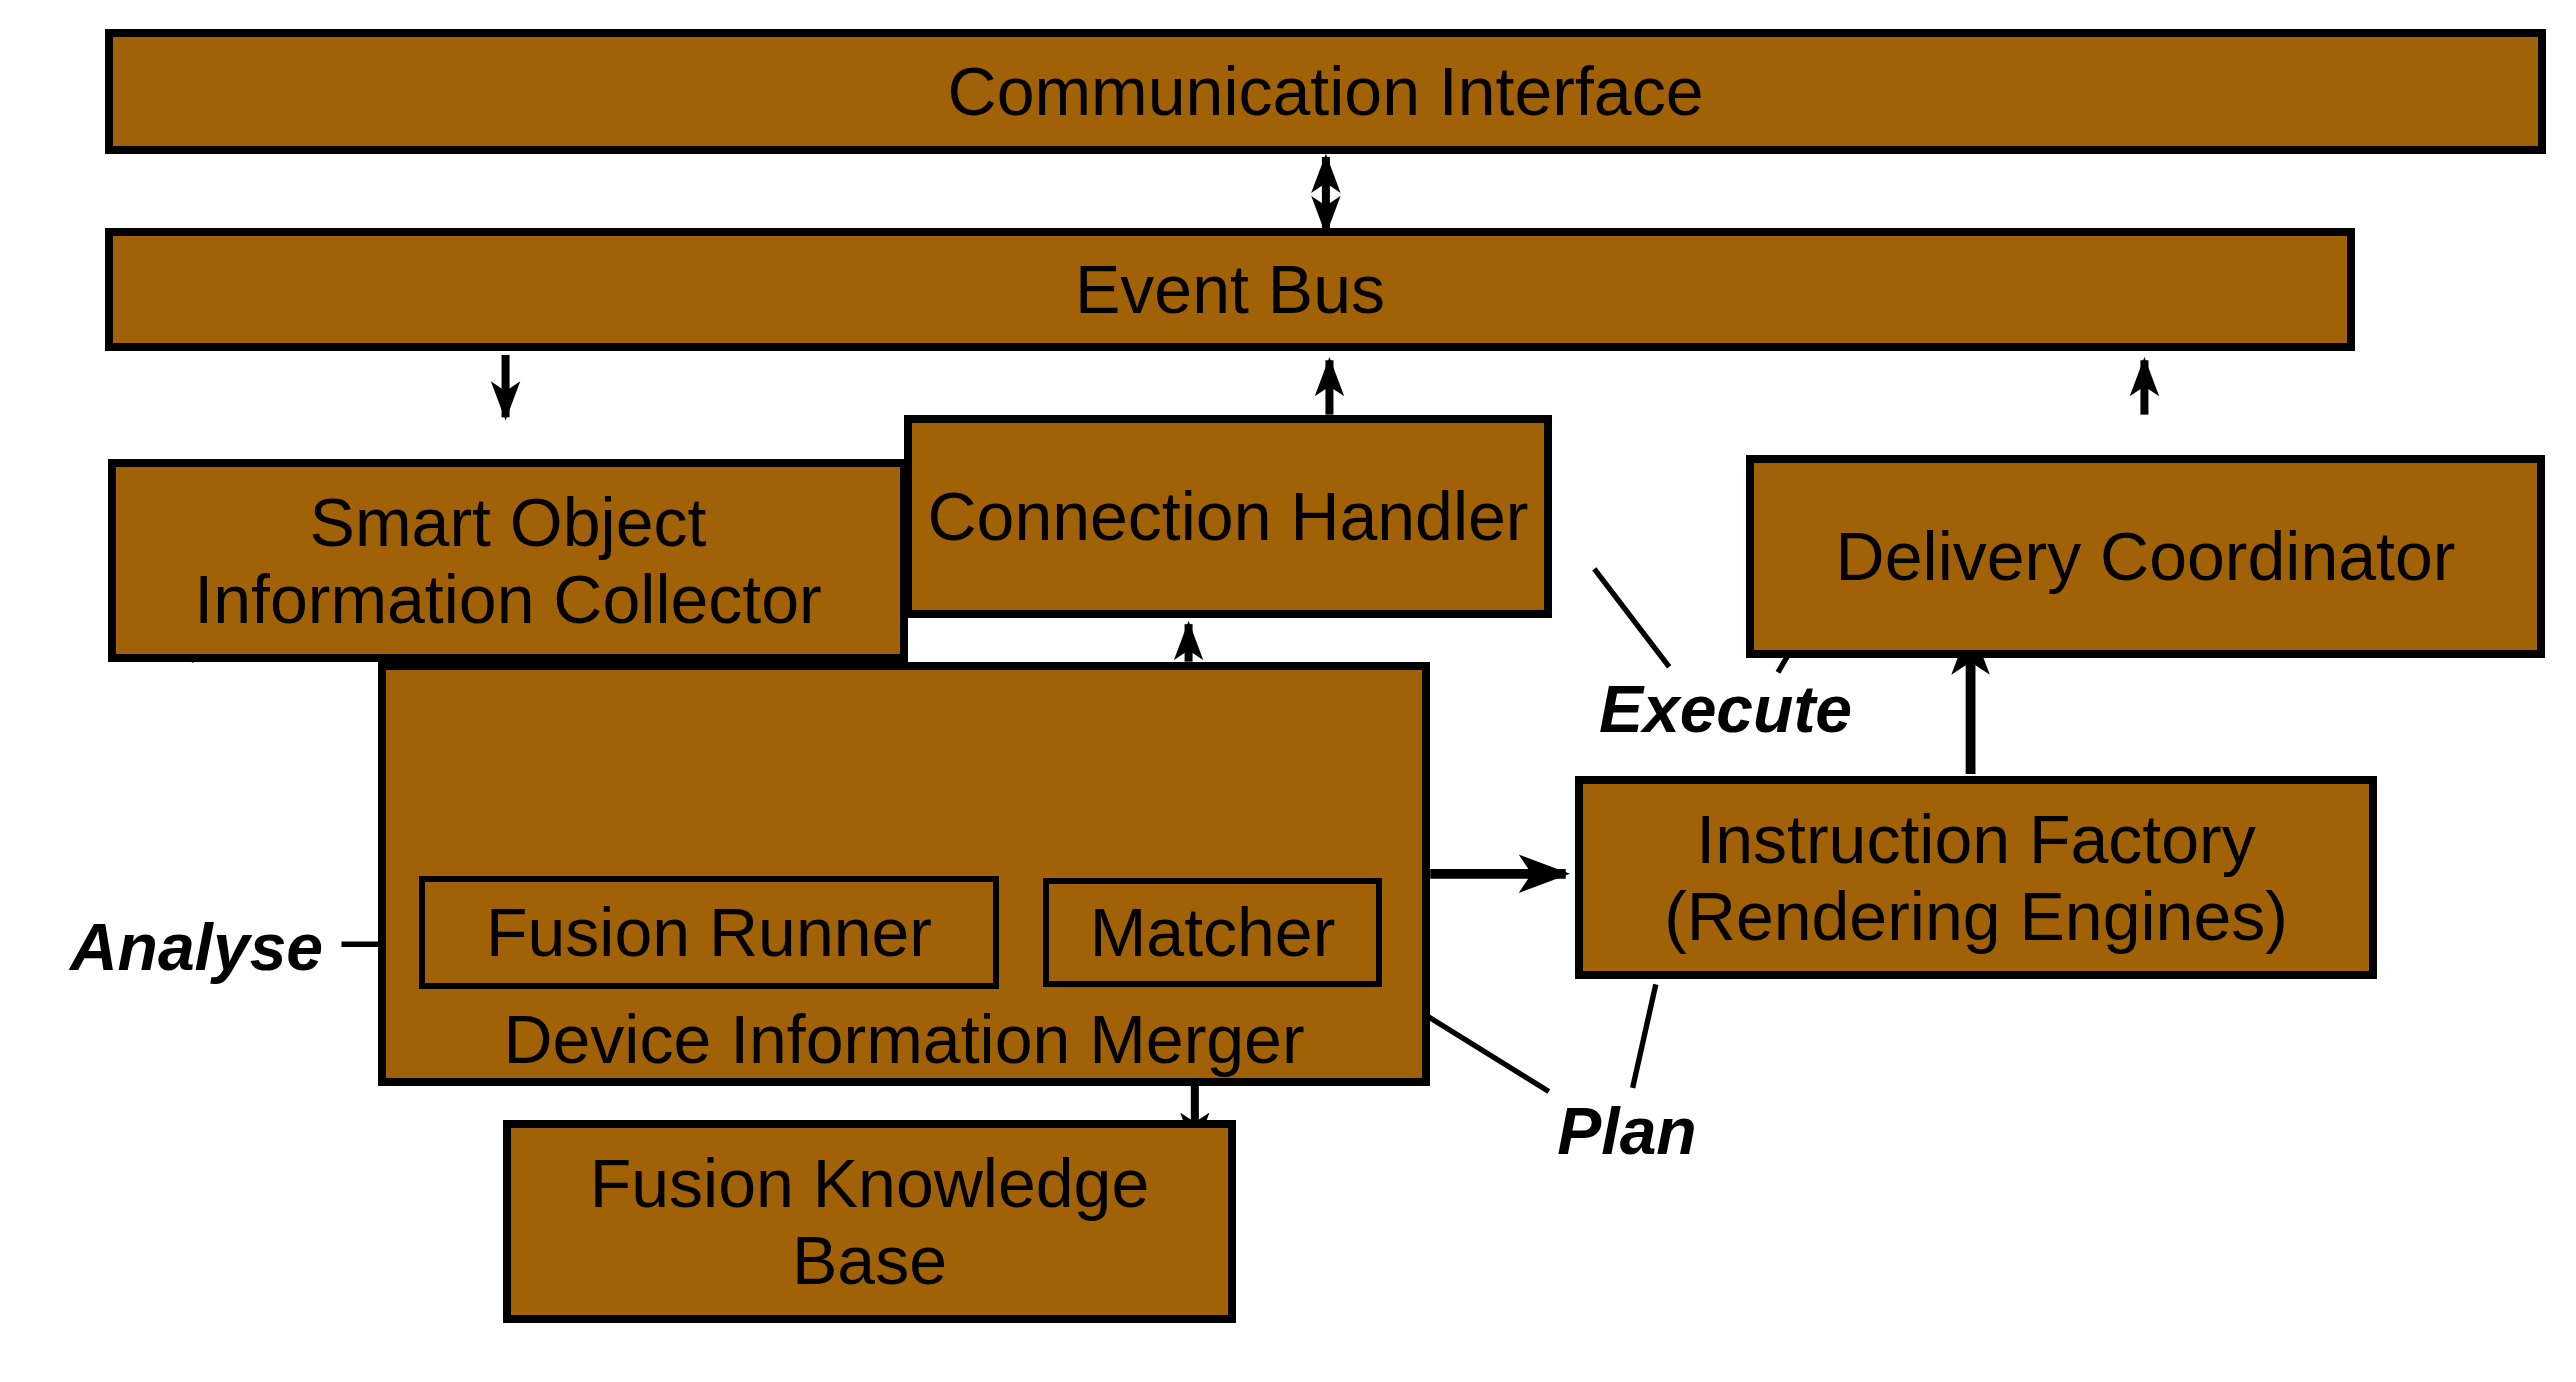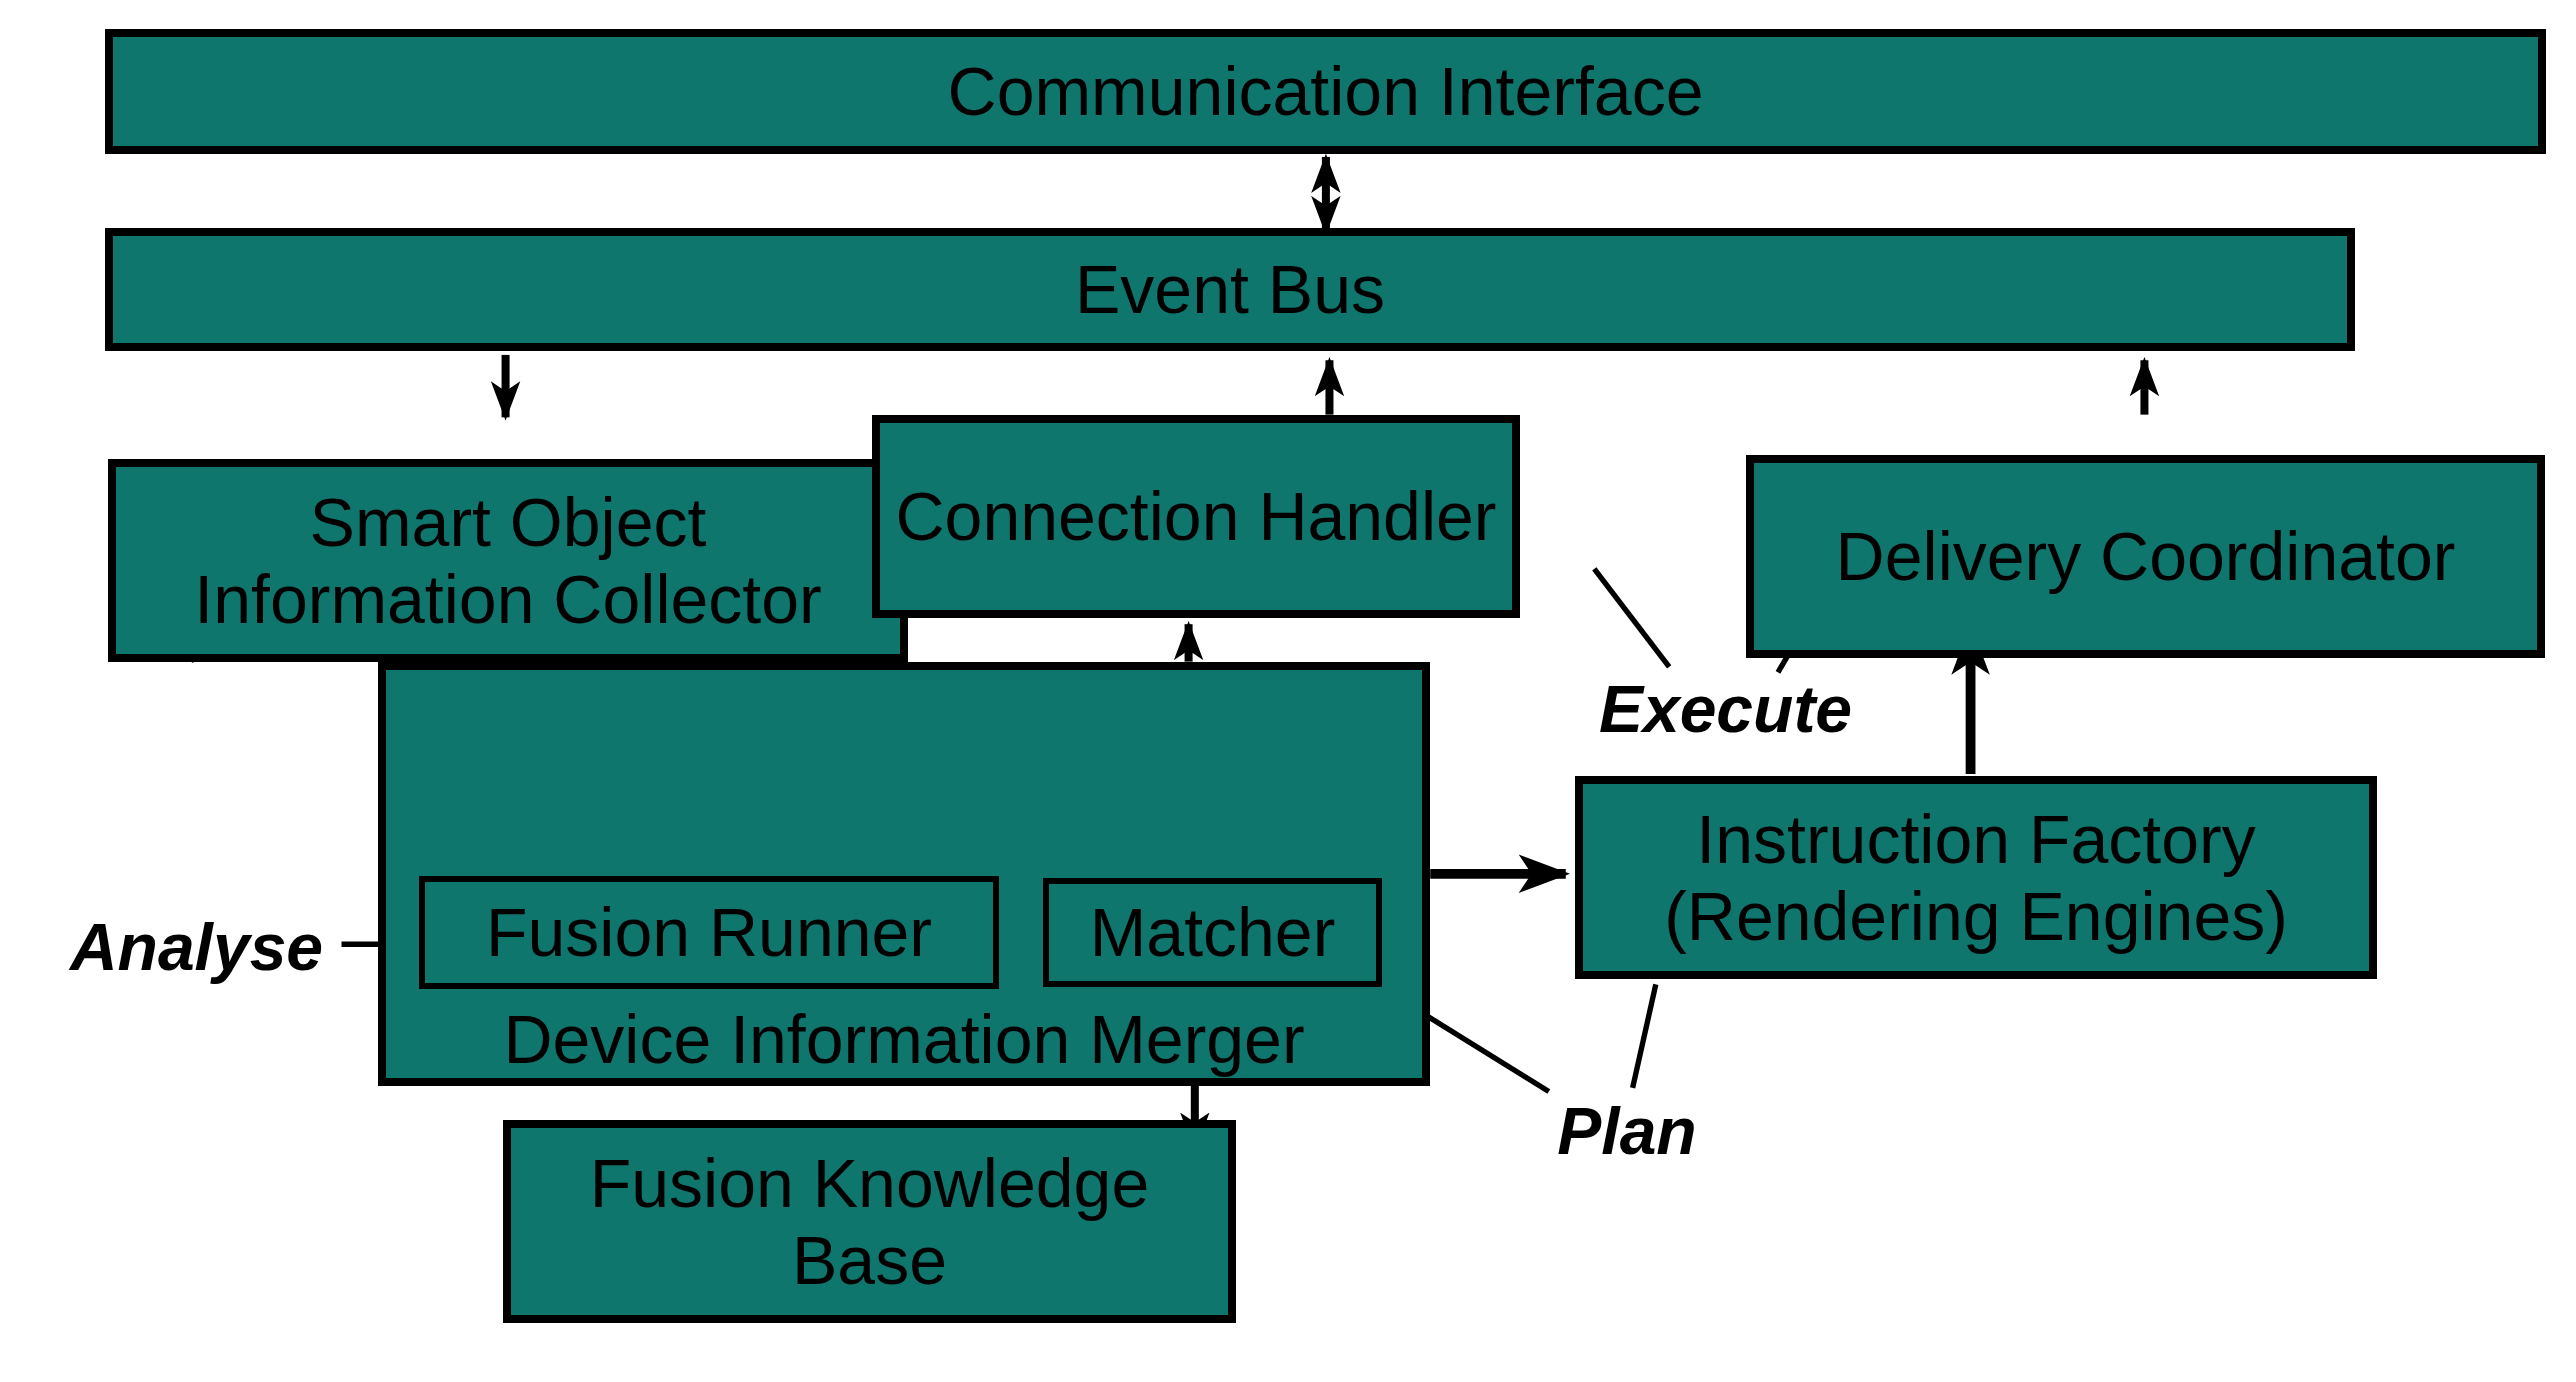--- a/index.html
+++ b/index.html
@@ -9,21 +9,21 @@
     height: 1383px;
     background: #ffffff;
     font-family: "Liberation Sans", "DejaVu Sans", sans-serif;
     color: #000000;
     overflow: hidden;
   }
   .box {
     position: absolute;
     box-sizing: border-box;
     border: 8px solid #000000;
-    background: #0f766e;
+    background: #a16207;
     display: flex;
     flex-direction: column;
     align-items: center;
     justify-content: center;
     text-align: center;
     font-size: 68px;
     line-height: 1.13;
     white-space: nowrap;
   }
   .box.inner { border-width: 6.2px; font-size: 68px; }
@@ -87,21 +87,21 @@
 
   <div class="box" style="left:105px; top:228px; width:2250px; height:123px;">
     <span>Event Bus</span>
   </div>
 
   <div class="box" style="left:108px; top:415px; width:800px; height:203px;margin-top:44px;">
     <span>Smart Object</span>
     <span>Information Collector</span>
   </div>
 
-  <div class="box" style="left:872px; top:415px; width:648px; height:203px;">
+  <div class="box" style="left:904px; top:415px; width:648px; height:203px;">
     <span>Connection Handler</span>
   </div>
 
   <div class="box" style="left:1746px; top:415px; width:799px; height:203px;margin-top:40px;">
     <span>Delivery Coordinator</span>
   </div>
 
   <div class="box title-top" style="left:378px; top:662px; width:1052px; height:424px;">
     <span>Device Information Merger</span>
   </div>

